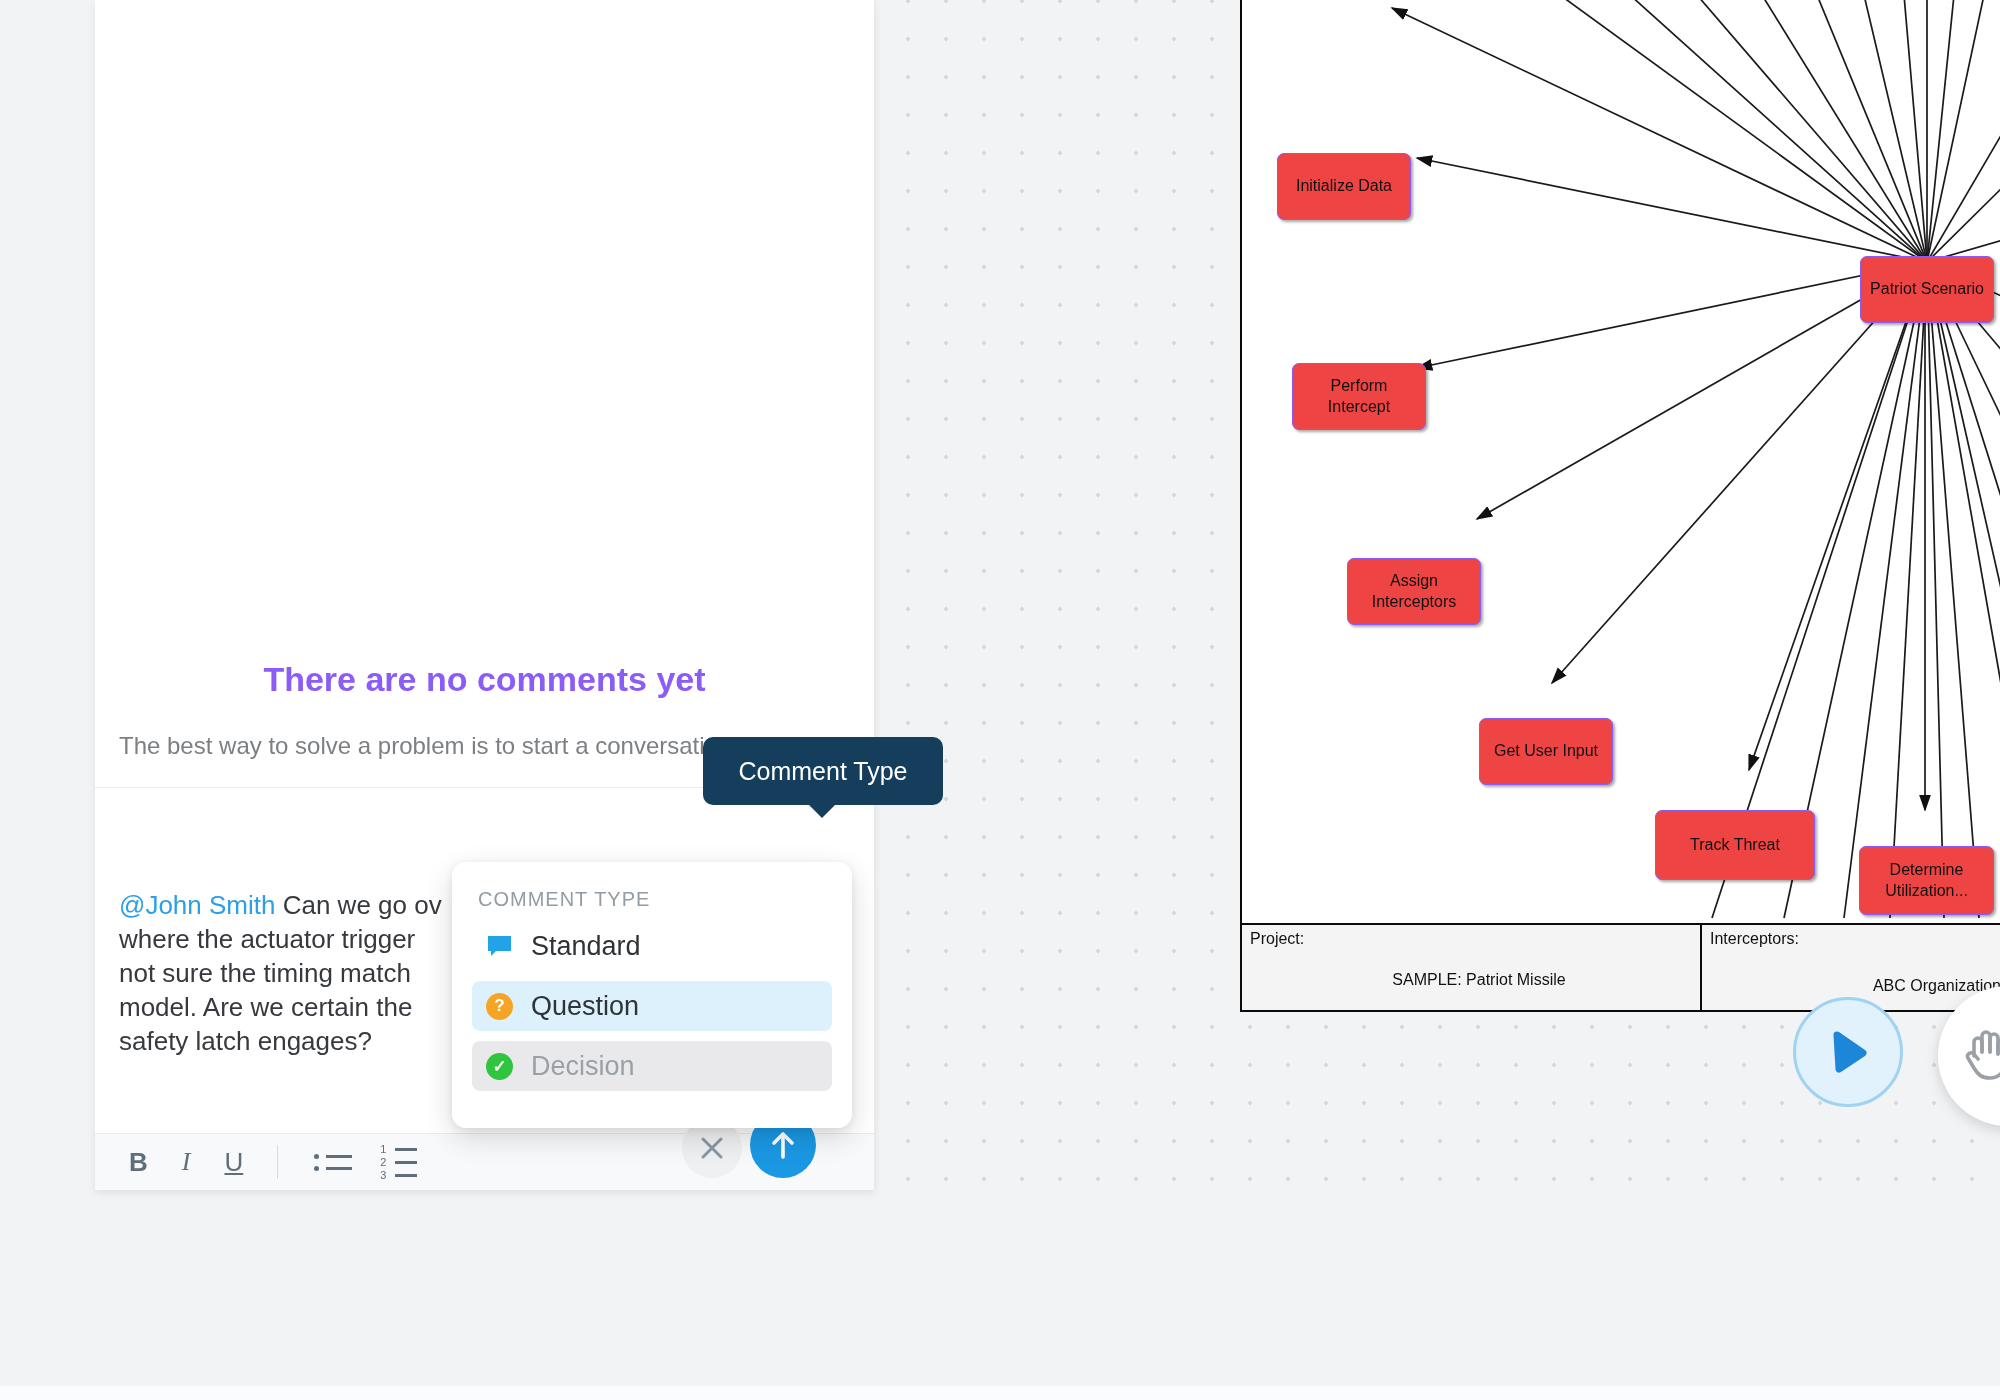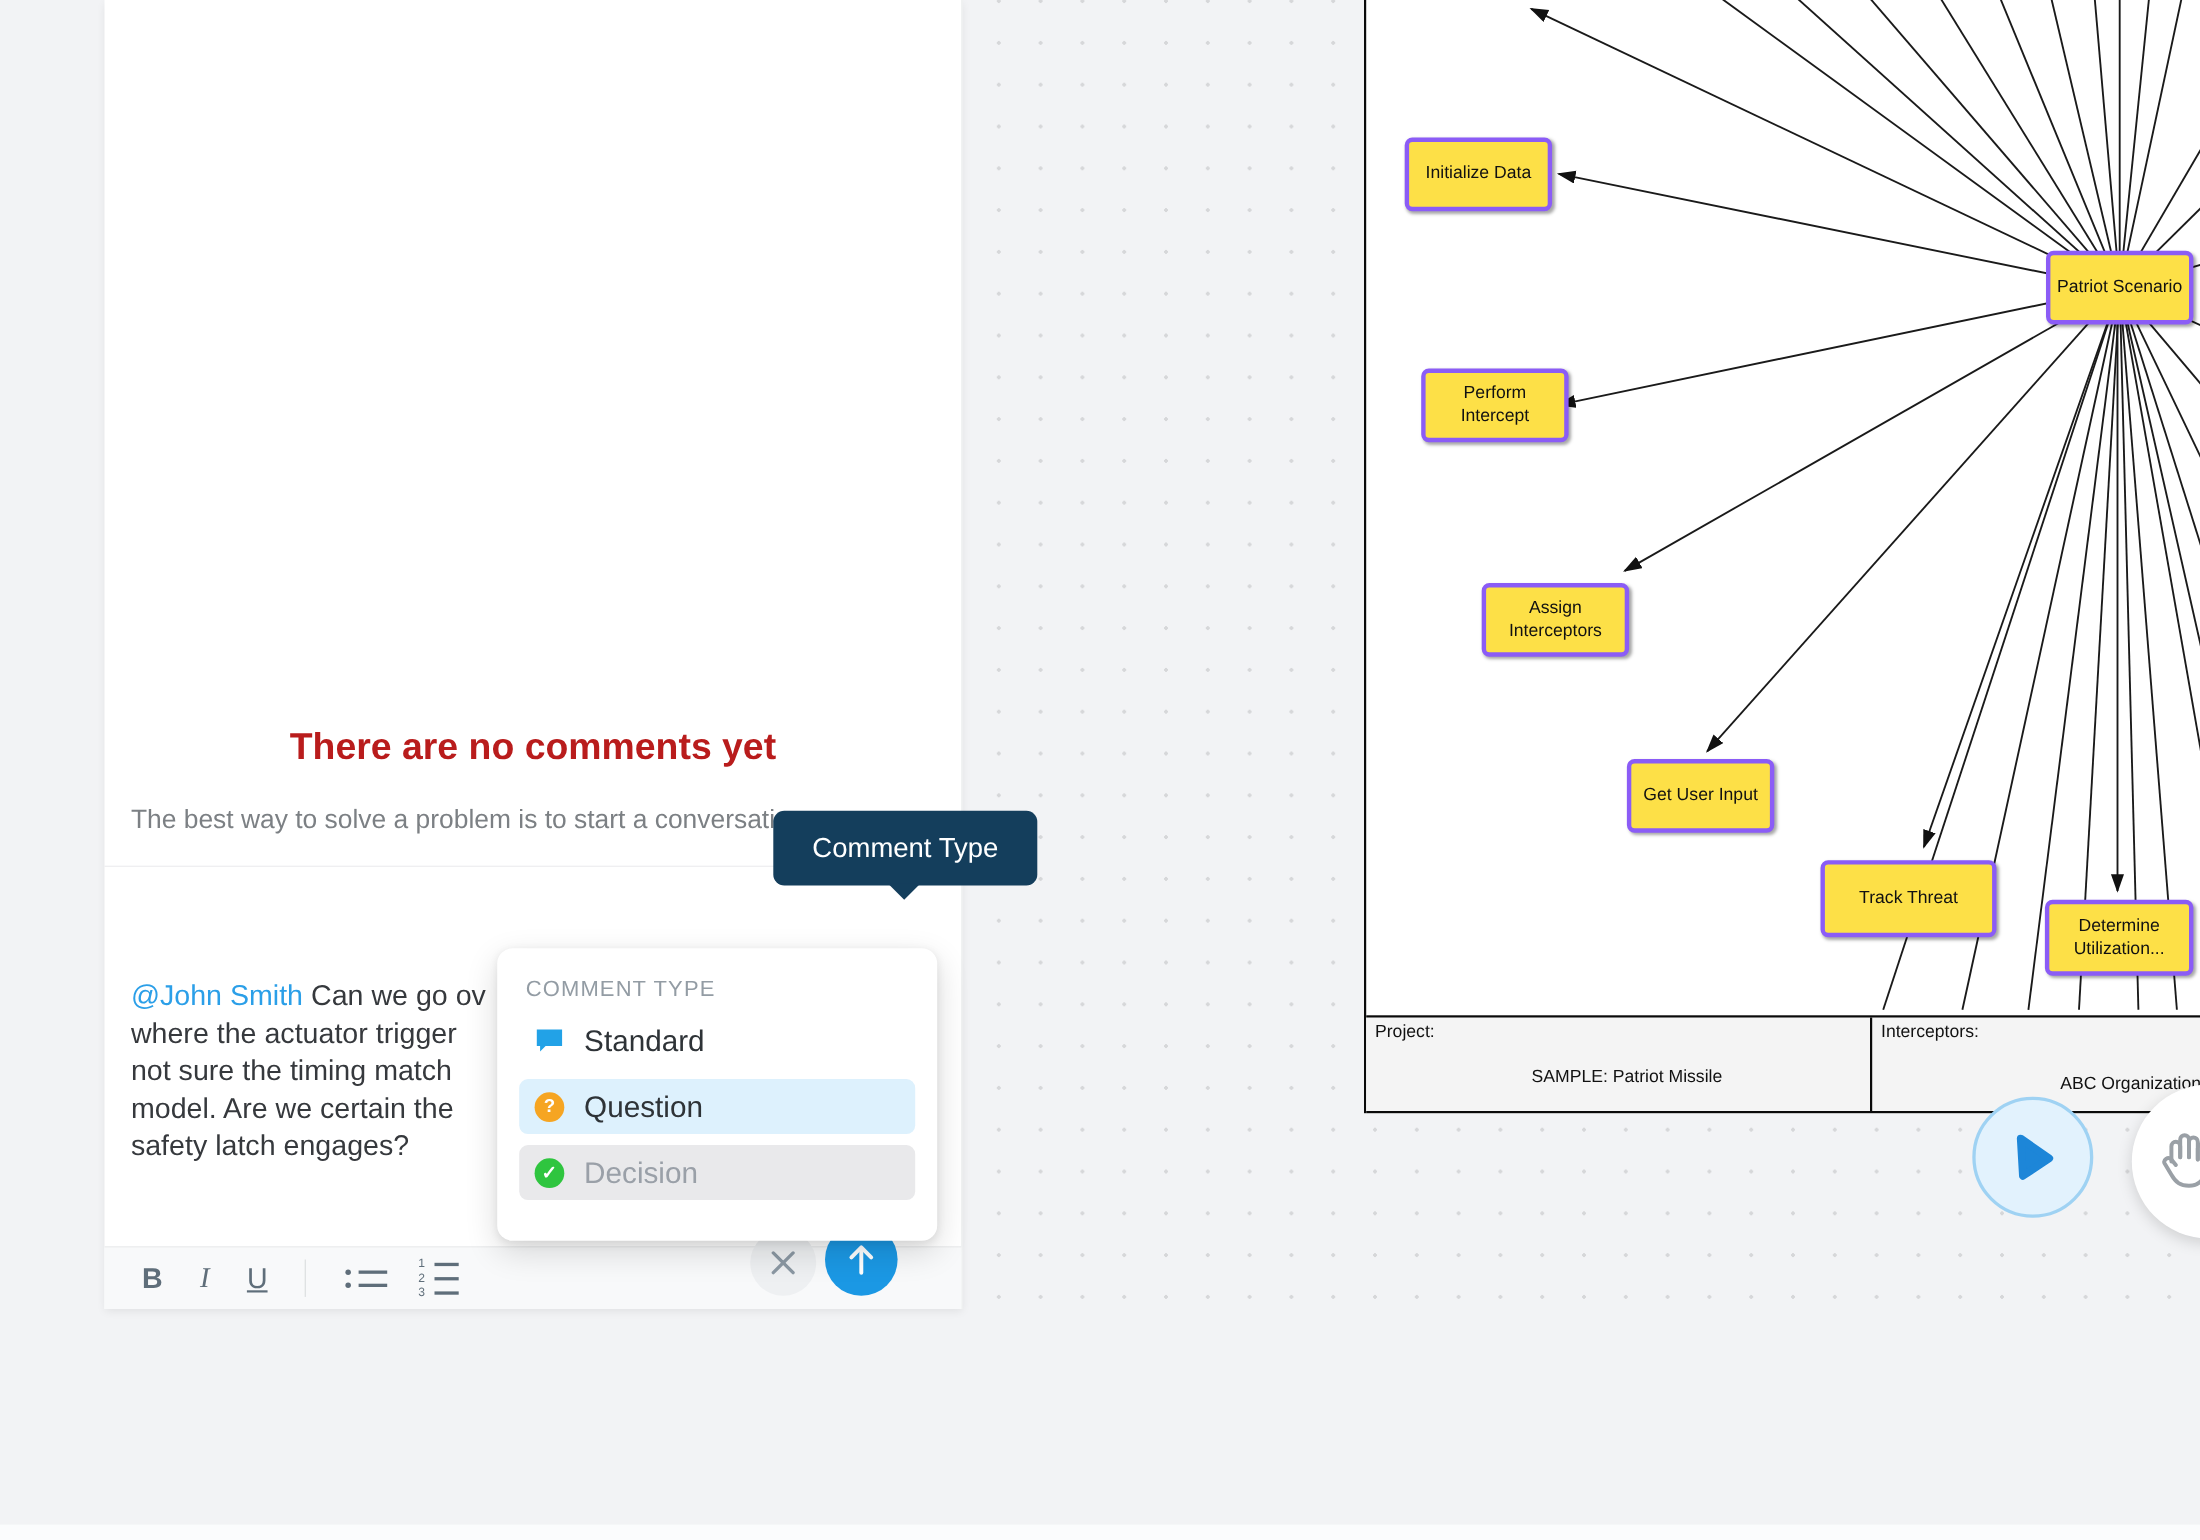--- a/index.html
+++ b/index.html
@@ -9,43 +9,43 @@
 
   
   .dotgrid { position:absolute; left:875px; top:0; width:1125px; height:1190px;
     background-image:radial-gradient(#d6d7d9 1.6px, transparent 1.7px);
     background-size:38px 38px; background-position:14px 20px; }
   .bottom-strip { position:absolute; left:0; top:1386px; width:2000px; height:14px; background:#fbfcfd; }
 
   .sheet { position:absolute; left:1240px; top:0; width:765px; height:1012px; background:#ffffff;
     border-left:2px solid #0a0a0a; }
   .sheet svg { position:absolute; left:0; top:0; }
-  .node { position:absolute; background:#fde047; border:4px solid #8b5cf6; border-radius:7px;
+  .node { position:absolute; background:#ef4444; border:1px solid #8b5cf6; border-radius:7px;
     display:flex; align-items:center; justify-content:center; text-align:center;
     font-size:16px; line-height:1.3; color:#111; padding:2px 6px;
-    box-shadow:2px 2px 3px rgba(0,0,0,.35); }
+    box-shadow:2px 2px 3px rgba(0,0,0,.35);margin-top:28px; }
   .band { position:absolute; left:0; top:923px; width:765px; height:89px; background:#f4f4f4;
     border-top:2px solid #0a0a0a; border-bottom:2px solid #0a0a0a; display:flex; }
   .band-cell { position:relative; height:100%; padding:5px 8px; font-size:16px; color:#111; }
   .band-cell.left { width:460px; border-right:2px solid #0a0a0a; }
   .band-cell.right { flex:1; }
   .band-value-center { position:absolute; left:0; right:0; top:46px; text-align:center;margin-left:16px; }
   .band-value-right { position:absolute; right:6px; top:52px; text-align:right; }
 
   
   .play-btn { position:absolute; left:1793px; top:997px; width:110px; height:110px; border-radius:50%;
     background:#e2f2fd; border:3px solid #9fd2f3; display:flex; align-items:center; justify-content:center; }
   .hand-btn { position:absolute; left:1938px; top:986px; width:140px; height:140px; border-radius:50%;
     background:#ffffff; box-shadow:0 4px 14px rgba(0,0,0,.15); display:flex; align-items:center; }
 
   
   .panel { position:absolute; left:95px; top:0; width:780px; height:1190px; background:#ffffff;
     border-right:1px solid #e7e9ea; box-shadow:0 3px 8px rgba(0,0,0,.08); }
   .empty-title { position:absolute; left:0; top:660px; width:100%; text-align:center;
-    font-size:34px; font-weight:bold; color:#b91c1c; }
+    font-size:34px; font-weight:bold; color:#8b5cf6; }
   .empty-sub { position:absolute; left:24px; top:732px; width:740px; white-space:nowrap; overflow:hidden;
     font-size:24px; color:#7c8084; }
   .divider { position:absolute; left:0; top:787px; width:100%; height:1px; background:#ececee; }
 
   .composer-head { position:absolute; left:24px; top:820px; width:732px; height:60px; }
   .avatar-initials { position:absolute; left:0; top:0; width:58px; height:58px; border-radius:50%;
     background:#e3e5e7; color:#8b9095; font-size:22px; display:flex; align-items:center; justify-content:center; }
   .author { position:absolute; left:78px; top:15px; font-size:25px; color:#44484c; }
   .head-actions { position:absolute; right:0; top:2px; display:flex; gap:10px; align-items:center; }
   .icon-btn { width:48px; height:48px; border-radius:10px; background:#fff; border:1px solid #e3e5e7;

